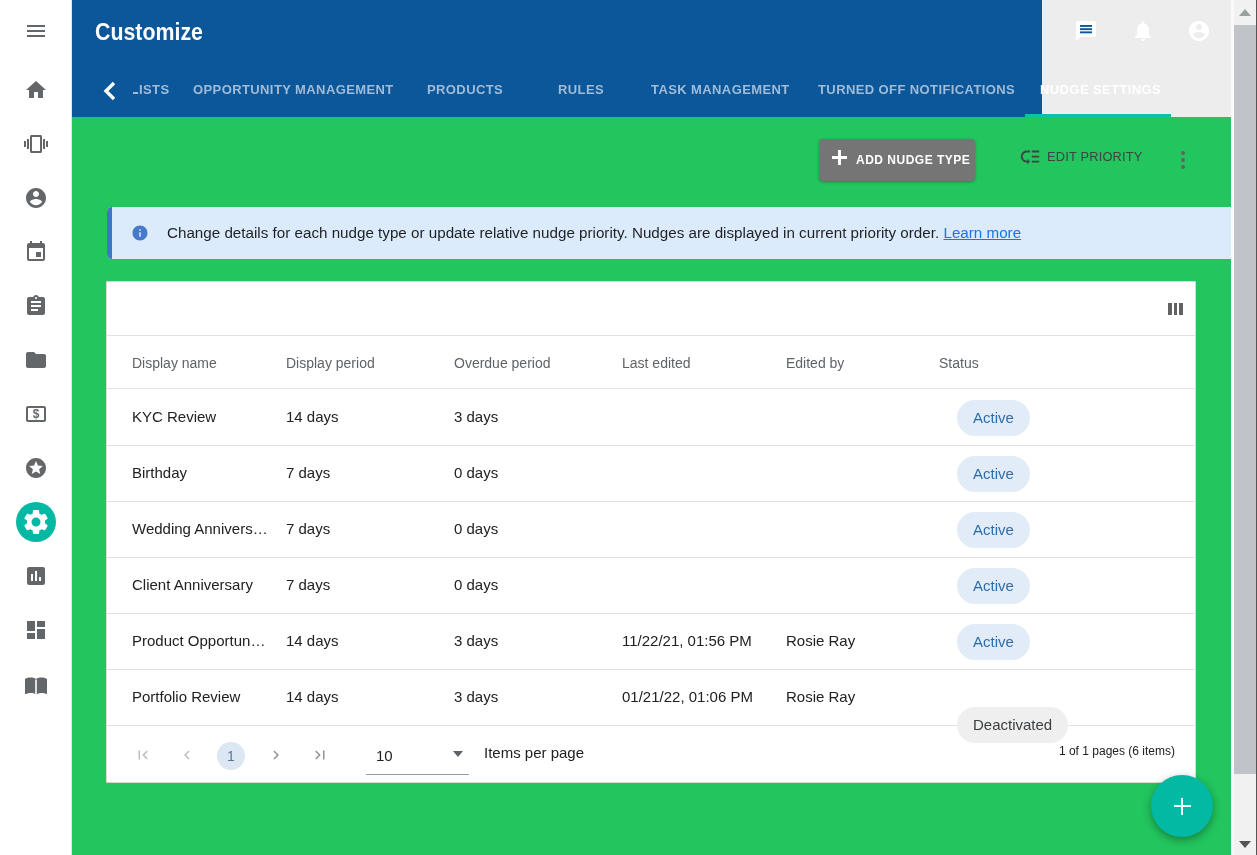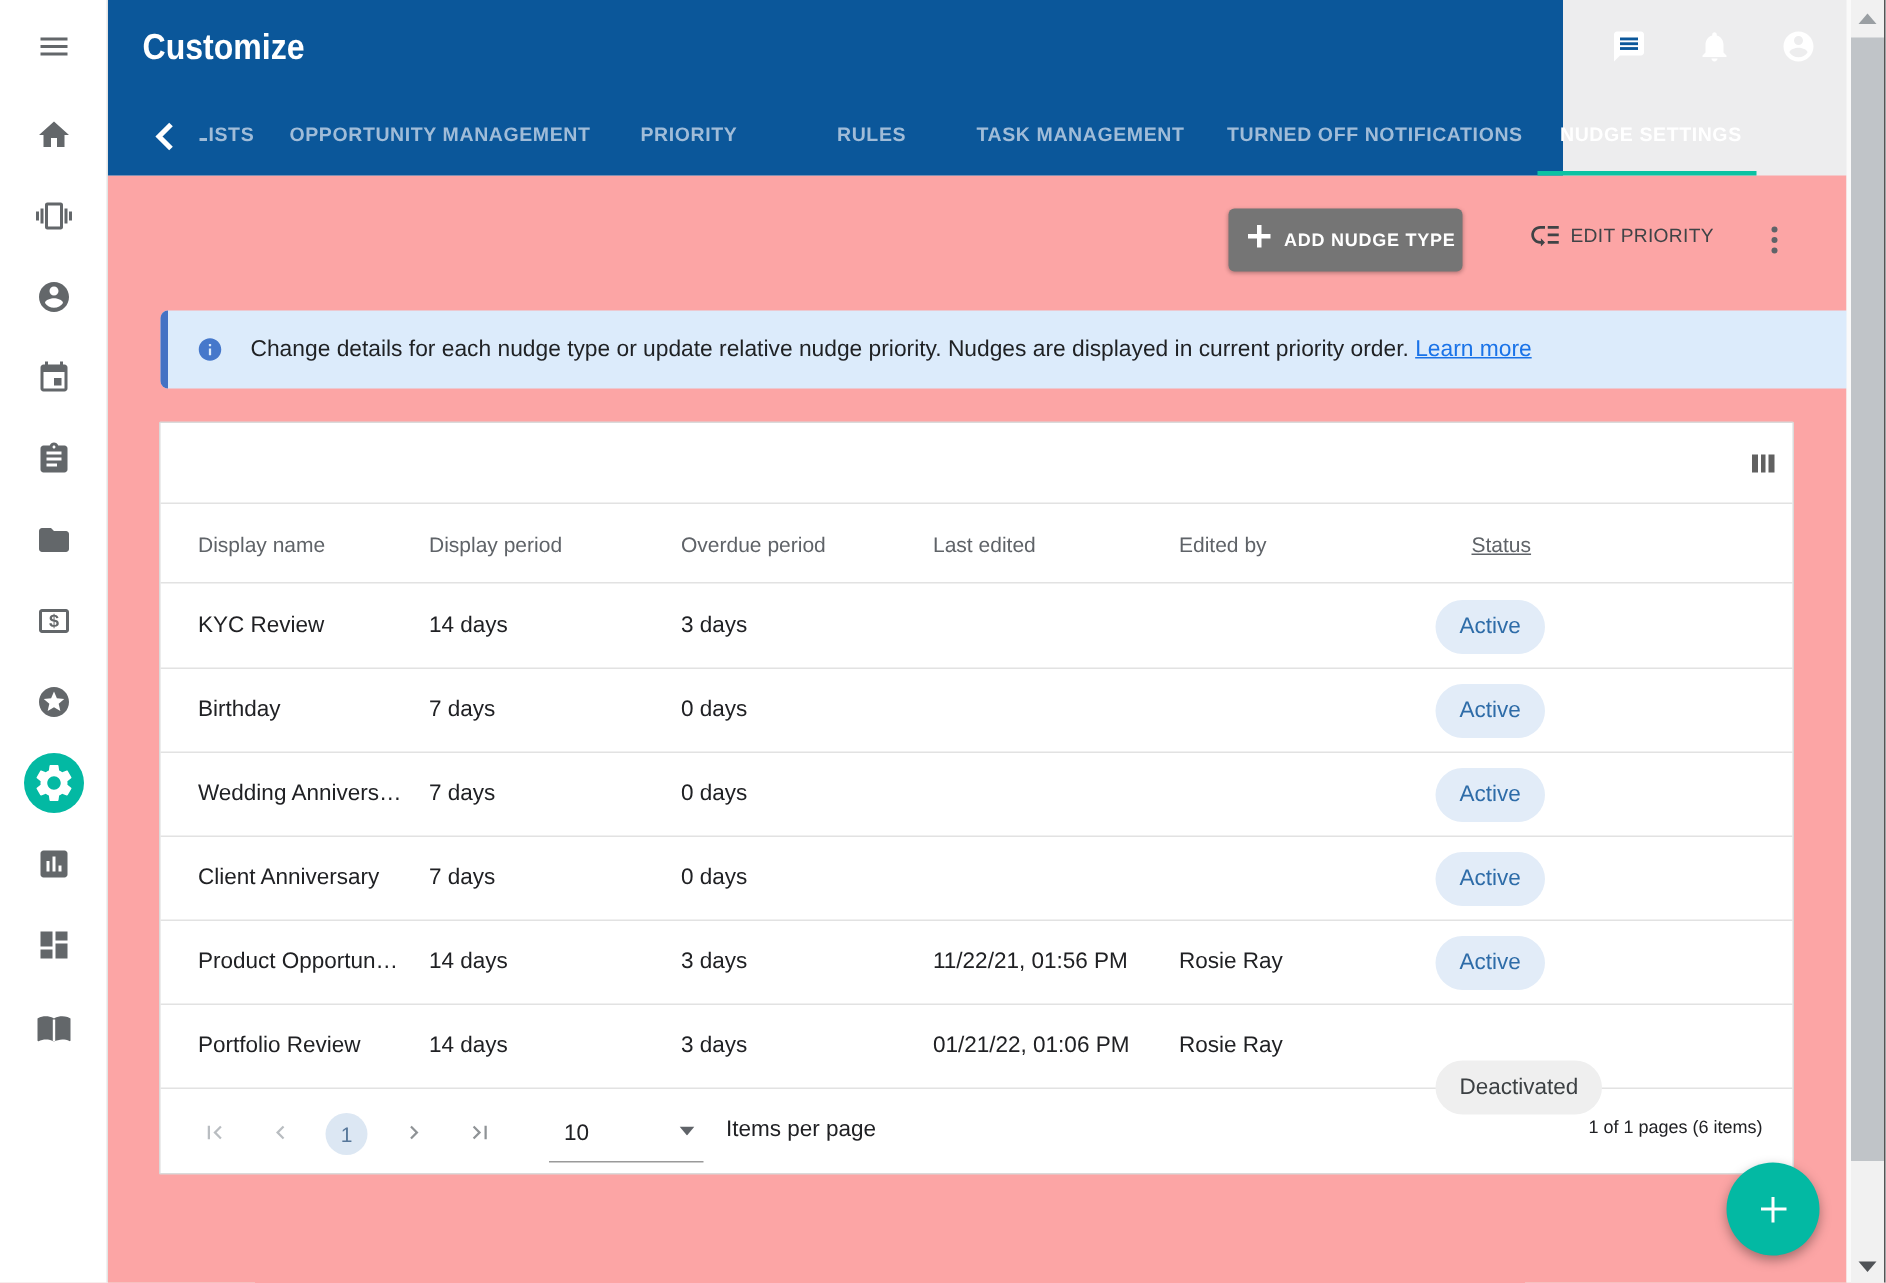--- a/index.html
+++ b/index.html
@@ -21,21 +21,21 @@
 
 #tabs { position:absolute; left:0; top:63px; width:100%; height:54px; }
 .tab { position:absolute; top:0; height:54px; line-height:54px; font-size:13px; font-weight:bold; letter-spacing:0.4px; color:#a0bcd8; white-space:nowrap; }
 .tab.active { color:#ffffff; }
 .lbar { display:inline-block; width:5px; height:2.5px; background:#a0bcd8; margin-right:1px; }
 #tabline { position:absolute; left:953px; top:51px; width:146px; height:3px; background:#0cc2a2; }
 #backarrow { position:absolute; left:27px; top:16px; width:24px; height:24px; }
 #backarrow svg { display:block; width:24px; height:24px; }
 
 
-#content { position:absolute; left:72px; top:117px; width:1159px; height:738px; background:#fca5a5; }
+#content { position:absolute; left:72px; top:117px; width:1159px; height:738px; background:#22c55e; }
 
 
 #addbtn { position:absolute; left:747px; top:22px; width:156px; height:42px; background:#757575; border-radius:4px; color:#ffffff; font-size:12px; font-weight:bold; letter-spacing:0.5px; display:flex; align-items:center; white-space:nowrap; box-shadow:0 1px 3px rgba(0,0,0,0.3); }
 #addbtn .bplus { position:relative; width:15px; height:15px; margin-left:13px; margin-right:9px; margin-top:-5px; }
 #addbtn .bplus:before { content:""; position:absolute; left:6.4px; top:0; width:2.2px; height:15px; background:#fff; }
 #addbtn .bplus:after { content:""; position:absolute; left:0; top:6.4px; width:15px; height:2.2px; background:#fff; }
 #editpri { position:absolute; left:947px; top:32px; height:24px; display:flex; color:#3f4346; font-size:12.8px; font-weight:normal; letter-spacing:0.2px; white-space:nowrap; }
 #editpri svg { width:22px; height:22px; fill:#3f4346; margin-right:6px; margin-top:-3px; }
 #dots3 { position:absolute; left:1109px; top:34px; width:4px; height:18px; }
 #dots3 div { width:4px; height:4px; border-radius:50%; background:#5f6368; margin-bottom:3px; }
@@ -48,21 +48,21 @@
 #alert .lm { color:#1a73e8; text-decoration:underline; }
 
 
 #card { position:absolute; left:34px; top:164px; width:1090px; height:502px; background:#ffffff; border:1px solid #dadada; border-radius:1px; }
 #colicon { position:absolute; left:1061px; top:21px; width:18px; height:12px; display:flex; }
 #colicon div { width:3.7px; height:12px; background:#616161; margin-right:1.9px; }
 .hdrrow { position:absolute; left:0; top:53px; width:100%; height:54px; border-top:1px solid #e2e2e2; border-bottom:1px solid #e2e2e2; }
 .hcell { position:absolute; top:0; height:54px; line-height:54px; font-size:14px; color:#5f6368; }
 .row { position:absolute; left:0; width:100%; height:56px; border-bottom:1px solid #e2e2e2; }
 .cell { position:absolute; top:0; height:56px; line-height:54px; font-size:15px; color:#202124; white-space:nowrap; }
-.c1 { left:25px; } .c2 { left:179px; } .c3 { left:347px; } .c4 { left:515px; } .c5 { left:679px; } .c6 { left:874px;text-decoration:underline; }
+.c1 { left:25px; } .c2 { left:179px; } .c3 { left:347px; } .c4 { left:515px; } .c5 { left:679px; } .c6 { left:832px; }
 .chip { position:absolute; left:850px; top:10px; height:36px; line-height:36px; border-radius:18px; padding:0 16px; font-size:15px; }
 .chip.active { background:#e2ecf8; color:#2e6ca8; }
 .chip.deact { background:#efefef; color:#3c4043;margin-top:27px; }
 
 
 #pager { position:absolute; left:0; top:445px; width:100%; height:56px; }
 .pgico { position:absolute; top:19px; width:18px; height:18px; }
 .pgico svg { display:block; width:18px; height:18px; fill:#b9bdc1; }
 #pgnum { position:absolute; left:110px; top:15px; width:28px; height:28px; border-radius:50%; background:#dce7f3; color:#56779a; text-align:center; line-height:28px; font-size:14px; }
 #pgsel { position:absolute; left:259px; top:10px; width:103px; height:38px; border-bottom:1px solid #9a9a9a; font-size:15px; color:#202124; }
@@ -180,21 +180,21 @@
       </svg>
     </div>
   <div id="tabs">
     <div id="backarrow">
         <svg viewBox="0 0 24 24">
           <polyline points="15,4 7,12 15,20" stroke="#ffffff" stroke-width="3.4" fill="none"></polyline>
         </svg>
       </div>
     <div class="tab" style="left:61px"><span class="lbar"></span>ISTS</div>
     <div class="tab" style="left:121px">OPPORTUNITY MANAGEMENT</div>
-    <div class="tab" style="left:355px">PRIORITY</div>
+    <div class="tab" style="left:355px">PRODUCTS</div>
     <div class="tab" style="left:486px">RULES</div>
     <div class="tab" style="left:579px">TASK MANAGEMENT</div>
     <div class="tab" style="left:746px">TURNED OFF NOTIFICATIONS</div>
     <div class="tab active" style="left:968px">NUDGE SETTINGS</div>
     <div id="tabline"></div>
   </div>
 </div>
 
 <div id="content">
   <div id="addbtn"><div class="bplus"></div>ADD NUDGE TYPE</div>

